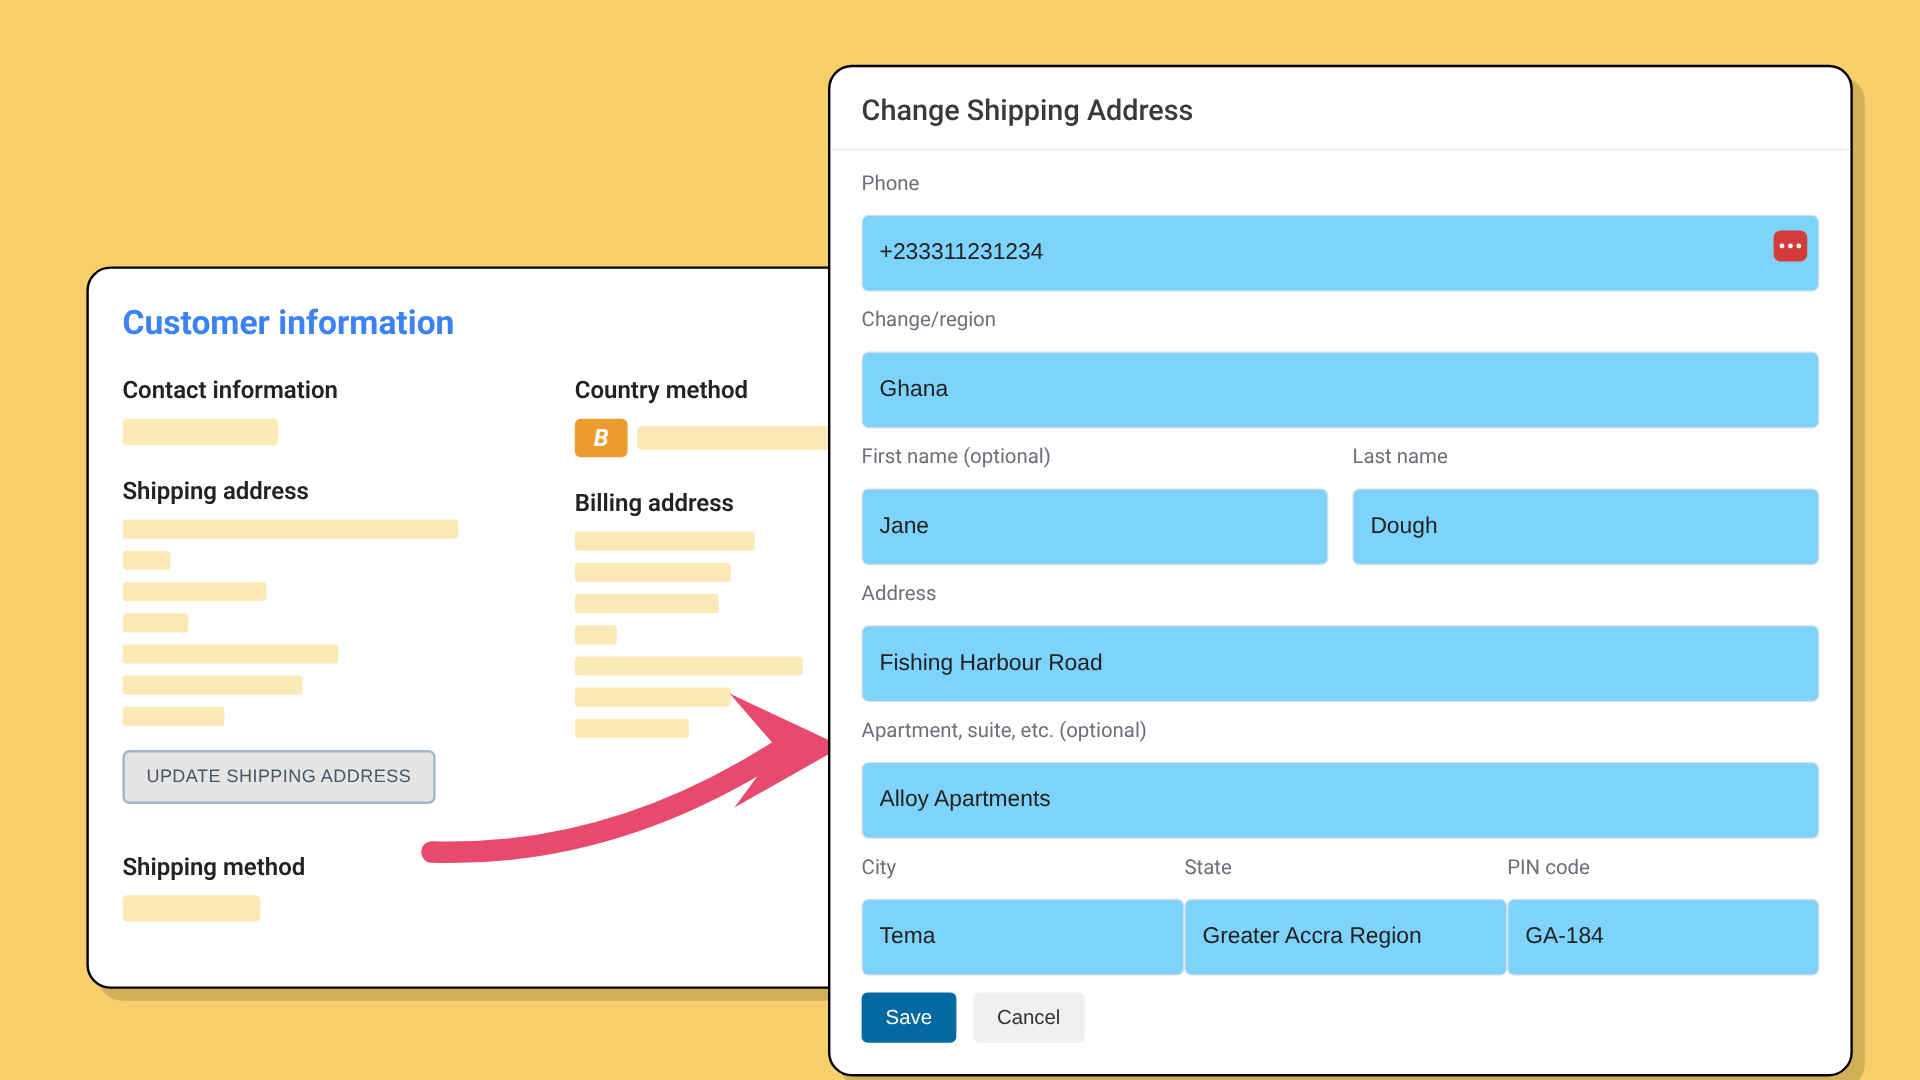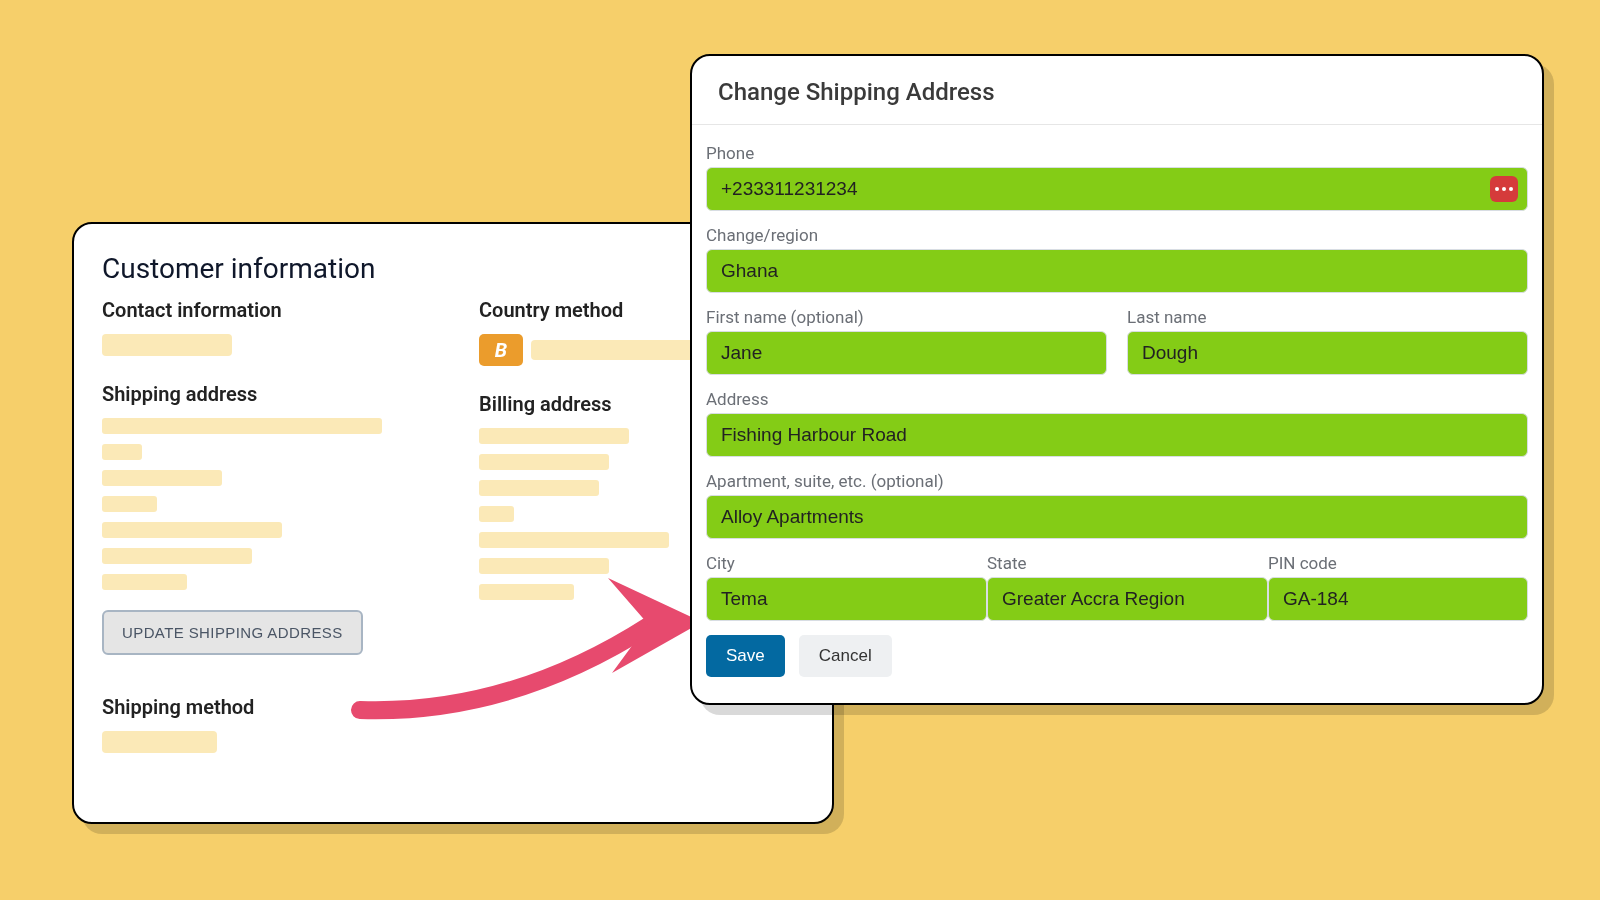--- a/index.html
+++ b/index.html
@@ -18,23 +18,23 @@
       width: 762px;
       height: 602px;
       background: #fff;
       border: 2px solid #000;
       border-radius: 20px;
       box-shadow: 10px 10px 0 rgba(0,0,0,0.15);
       padding: 28px 28px 0 28px;
     }
     .card-back h1 {
       font-size: 28px;
-      font-weight: 400;
-      color: #0f172a;
-      margin-bottom: 13px;
+      font-weight: 700;
+      color: #3b82f6;
+      margin-bottom: 28px;
     }
     .two-col {
       display: flex;
       gap: 52px;
     }
     .col { flex: 1; }
     .sec-title {
       font-size: 20px;
       font-weight: 600;
       color: #222;
@@ -81,35 +81,36 @@
       padding: 0;
     }
     .modal-head {
       padding: 22px 26px 18px;
       border-bottom: 1px solid #e6e6e6;
     }
     .modal-head h2 {
       font-size: 24px; font-weight: 500; color: #3a3a3a;
     }
     .modal-body {
-      padding: 18px 14px 26px;
+      padding: 18px 26px 26px;
     }
     .label {
       font-size: 17px; color: #6b6f76; font-weight: 400; margin-bottom: 4px;
     }
     .field-wrap { margin-bottom: 14px; position: relative; }
     .input {
       width: 100%;
-      height: 44px;
+      height: 64px;
       border: 1px solid #d8dde3;
       border-radius: 6px;
       padding: 0 14px;
       font-size: 19px;
       color: #222;
-      background:#84cc16;
+      background:#7dd3fc;
+      margin-top:12px;
     }
     .row2 { display: flex; gap: 20px; }
     .row3 { display: flex; }
     .row2 > div, .row3 > div { flex: 1; }
     .row3 > div.last { flex: 0 0 260px; }
     .phone-badge {
       position: absolute; right: 10px; top: 50%; transform: translateY(-50%);
       width: 28px; height: 26px; background: #d53b3b; border-radius: 6px;
       display:flex; align-items:center; justify-content:center;
     }

